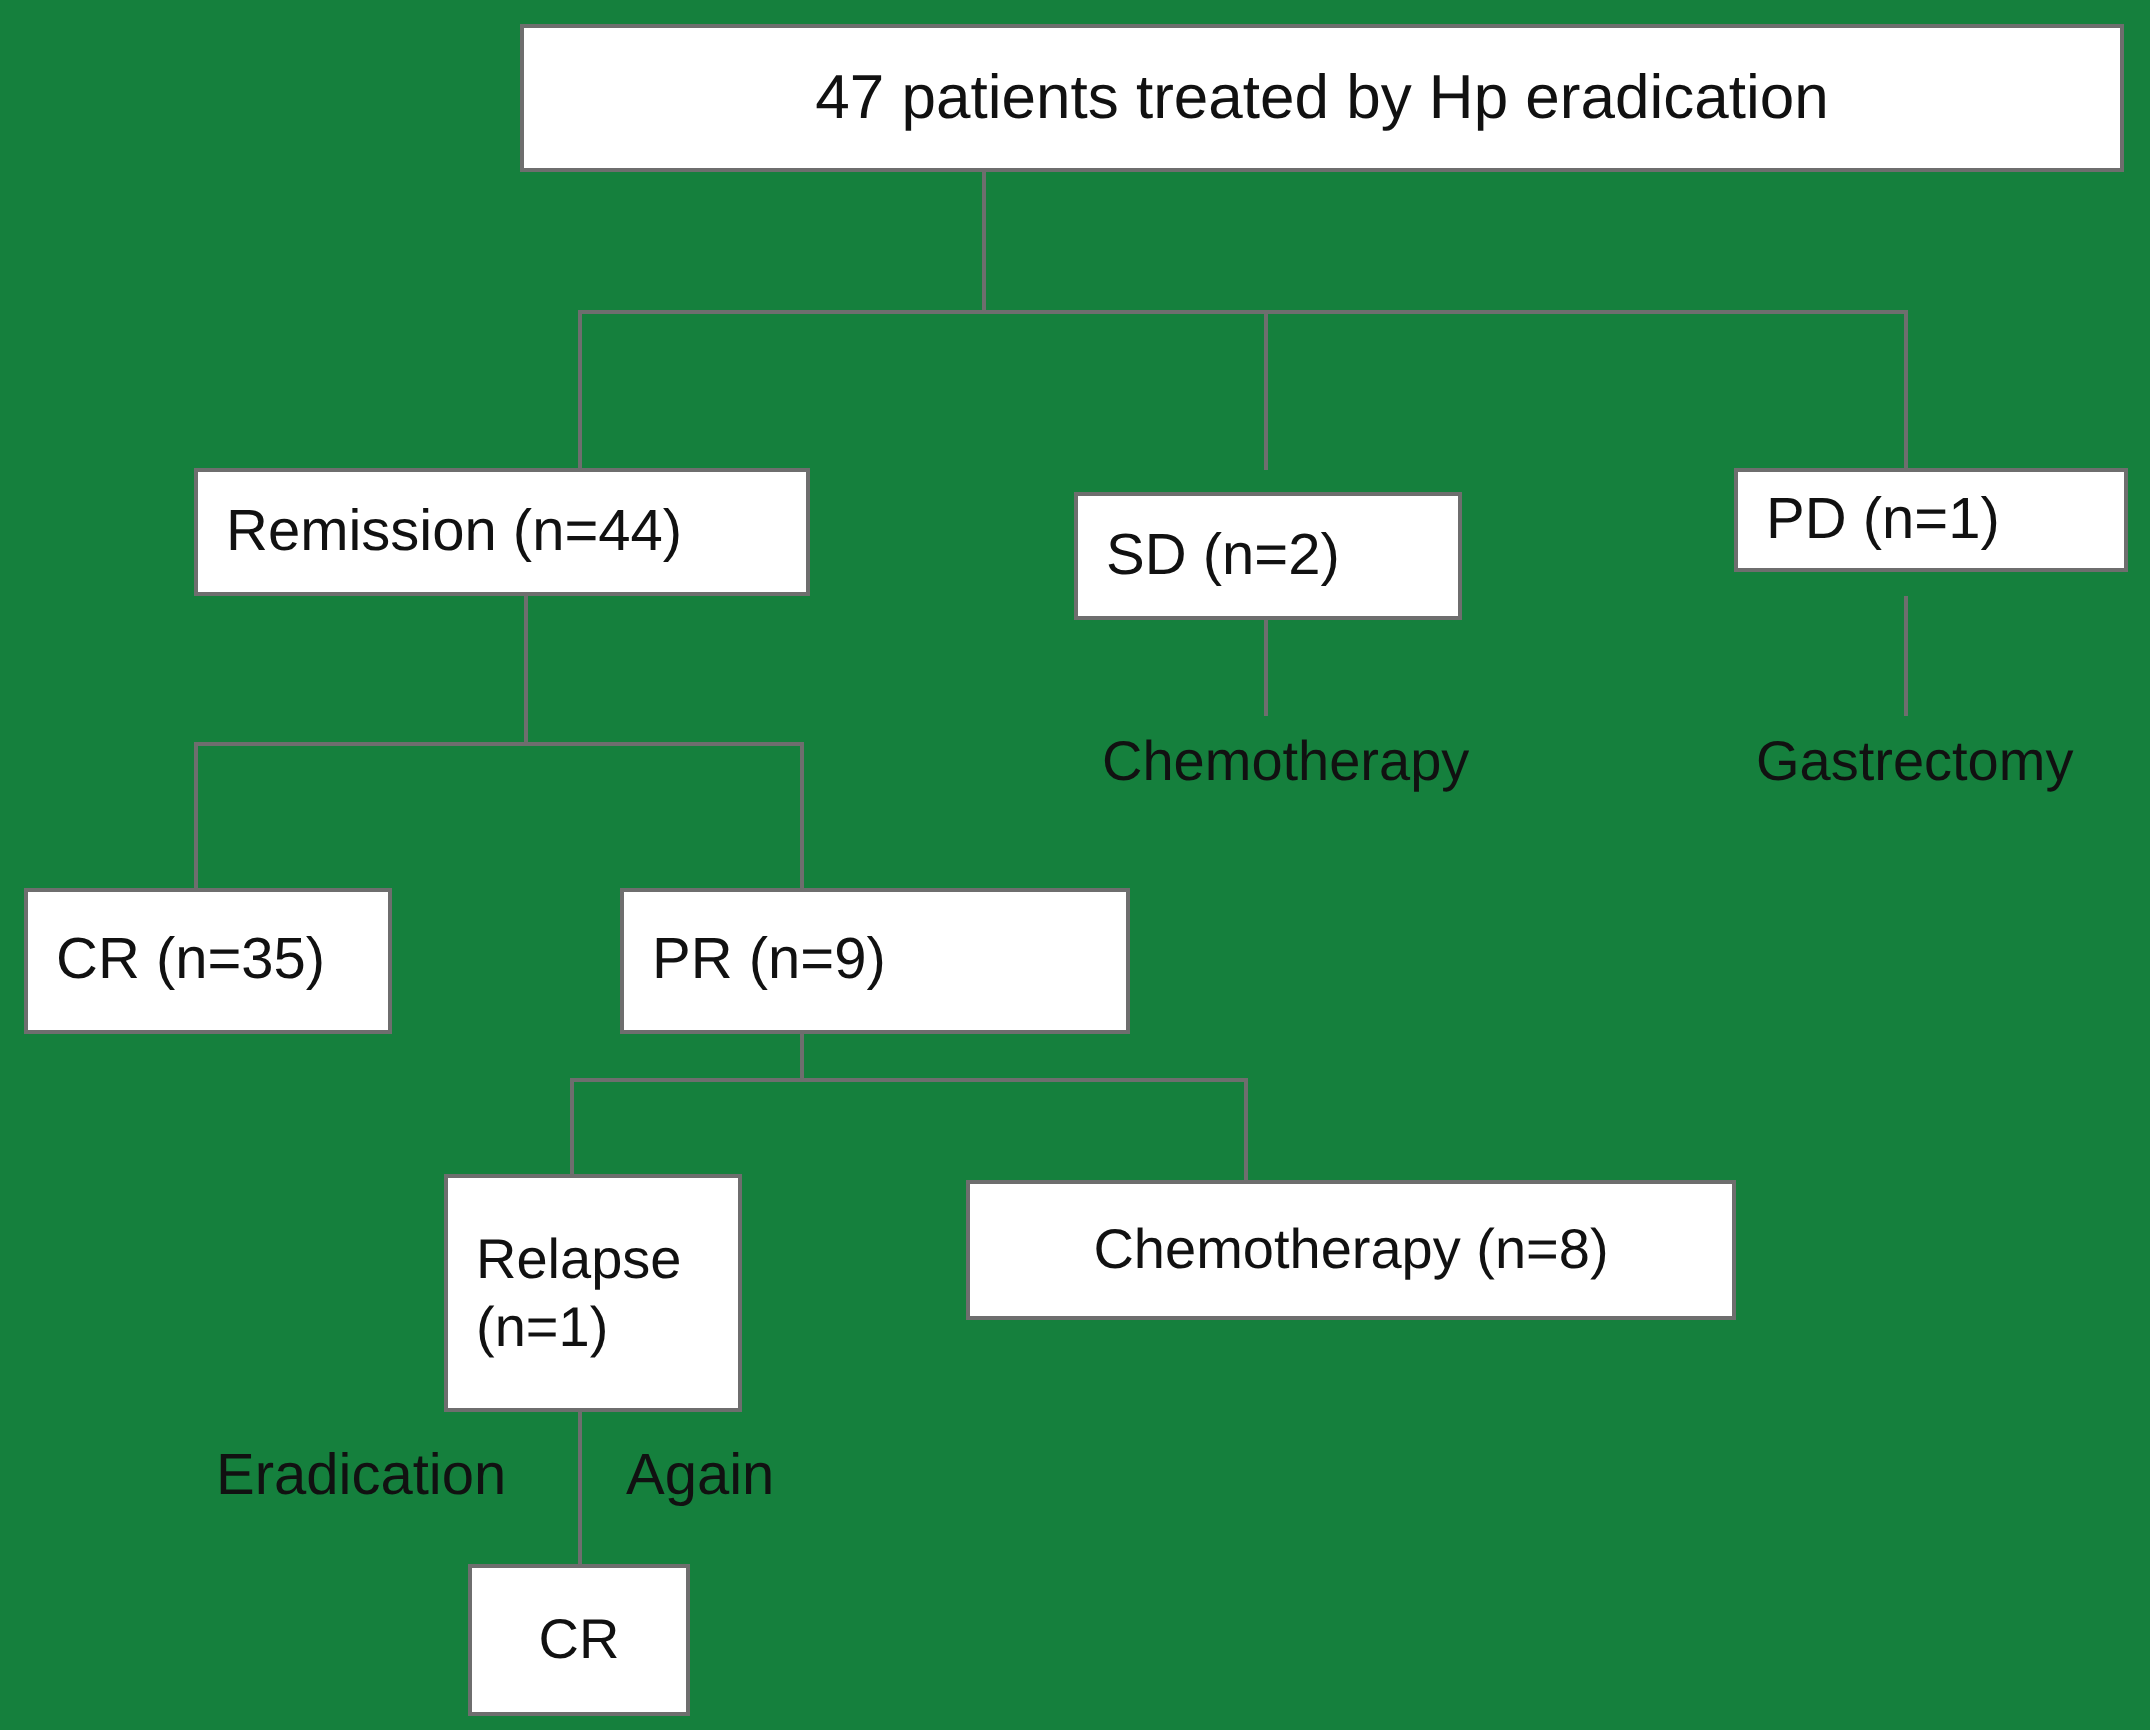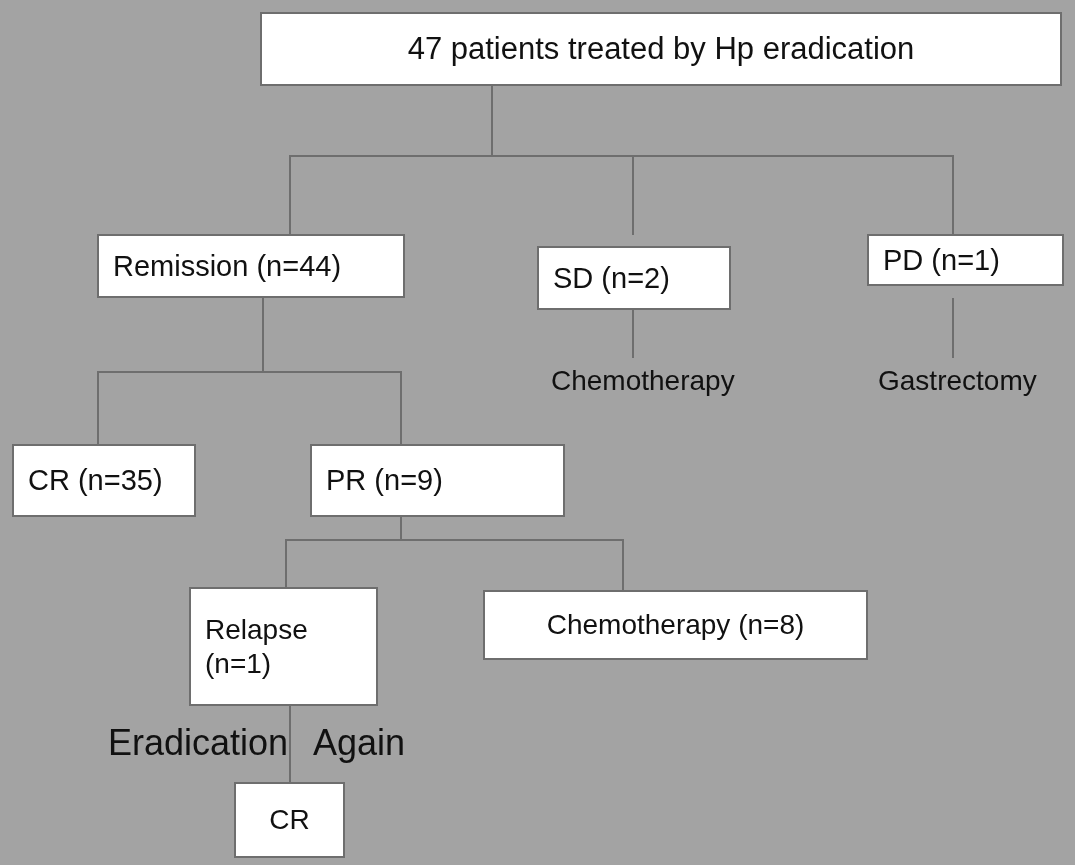--- a/index.html
+++ b/index.html
@@ -9,21 +9,21 @@
     background: #ffffff;
   }
   body {
     font-family: "Liberation Sans", sans-serif;
     color: #1a1a1a;
   }
   #flowchart-root {
     position: relative;
     width: 1075px;
     height: 865px;
-    background: #a3a3a3;
+    background: #15803d;
     overflow: hidden;
   }
   .node-box {
     position: absolute;
     box-sizing: border-box;
     border: 2px solid #6e6e6e;
     background: #ffffff;
     display: flex;
     align-items: center;
     justify-content: center;
@@ -54,21 +54,21 @@
   }
   .connector.v { width: 2px; }
   .connector.h { height: 2px; }
 
   
   .t-root   { font-size: 31px; }
   .t-lvl2   { font-size: 29px; }
   .t-lvl3   { font-size: 29px; }
   .t-lvl4   { font-size: 28px; justify-content: center; }
   .t-small  { font-size: 28px; }
-  .t-edge   { font-size: 36px; }
+  .t-edge   { font-size: 29px; }
 </style>
 </head>
 <body>
 
 <div id="flowchart-root">
 
   <div class="node-box t-root" style="left:260px; top:12px; width:802px; height:74px;">
     <span class="node-label">47 patients treated by Hp eradication</span>
   </div>
 
@@ -113,21 +113,21 @@
 
   <div class="node-box t-lvl3 align-left" style="left:310px; top:444px; width:255px; height:73px;">
     <span class="node-label">PR (n=9)</span>
   </div>
 
   <div class="connector v" style="left:400px; top:517px; height:24px;"></div>
   <div class="connector h" style="left:285px; top:539px; width:339px;"></div>
   <div class="connector v" style="left:285px; top:539px; height:48px;"></div>
   <div class="connector v" style="left:622px; top:539px; height:51px;"></div>
 
-  <div class="node-box t-lvl4 align-left" style="left:189px; top:587px; width:189px; height:119px;">
+  <div class="node-box t-lvl4 align-left" style="left:222px; top:587px; width:149px; height:119px;">
     <span class="node-label">Relapse
 (n=1)</span>
   </div>
 
   <div class="node-box t-lvl4" style="left:483px; top:590px; width:385px; height:70px;">
     <span class="node-label">Chemotherapy (n=8)</span>
   </div>
 
   <div class="connector v" style="left:289px; top:706px; height:78px;"></div>
 

